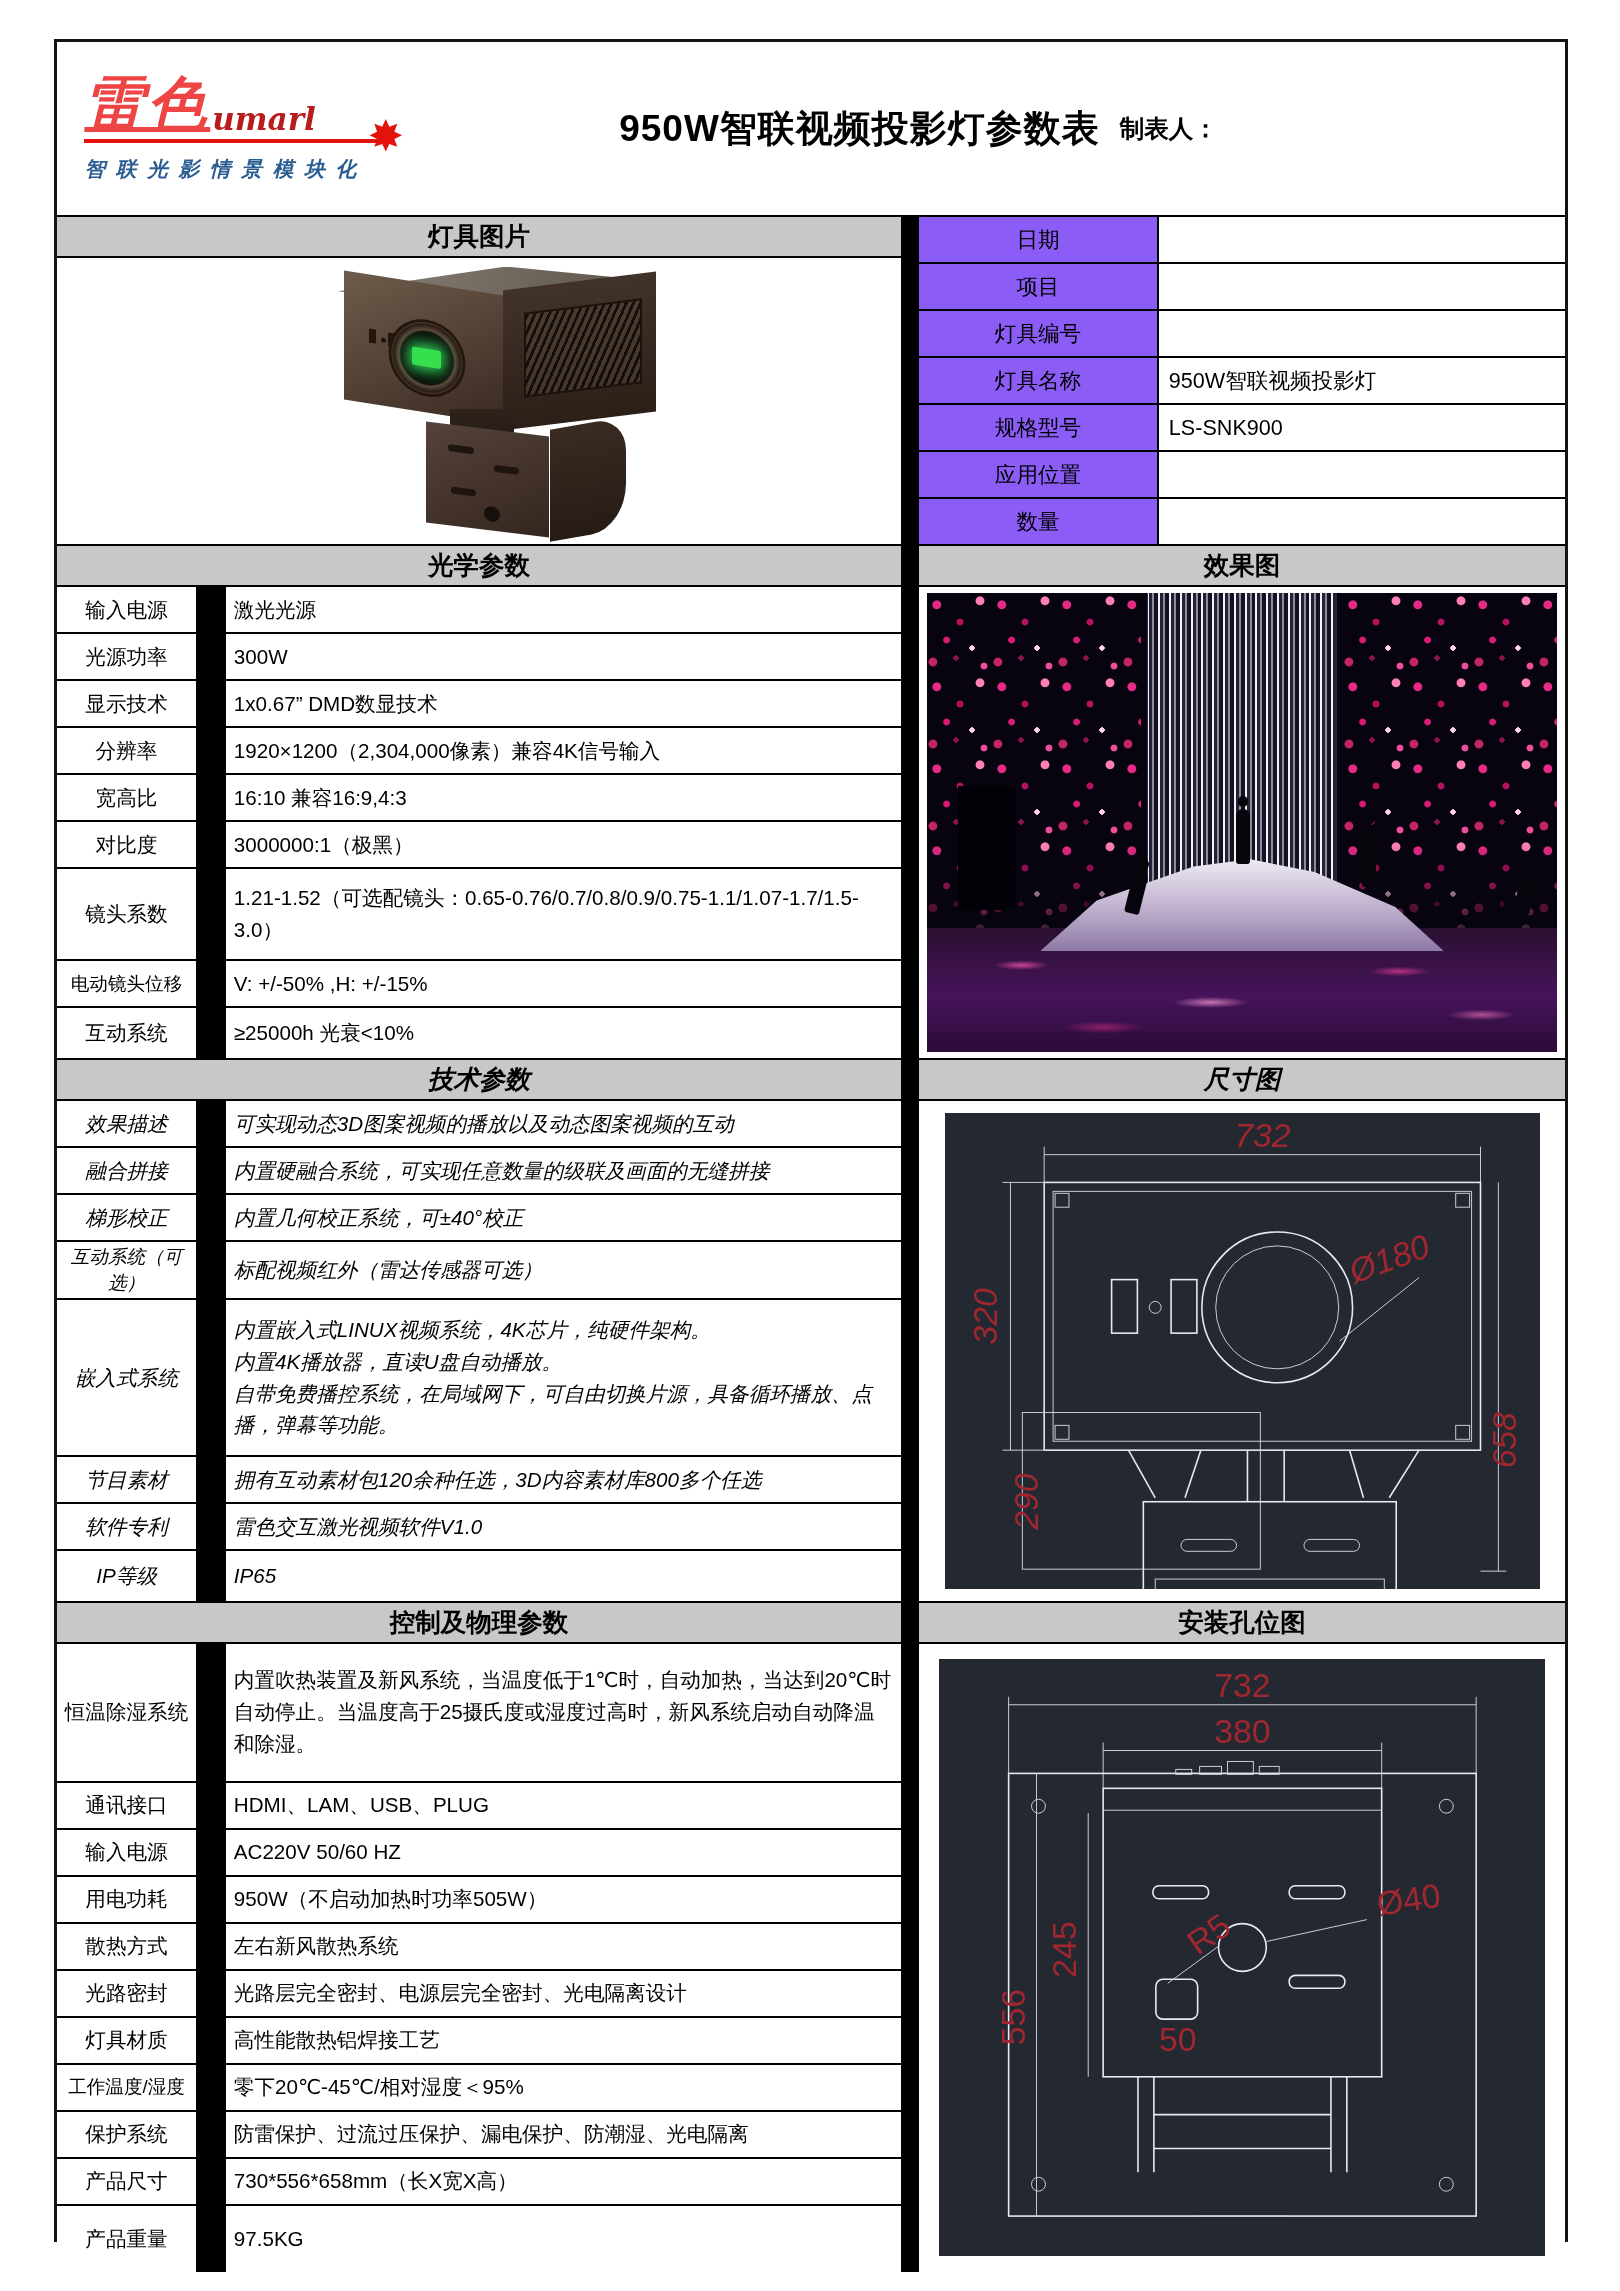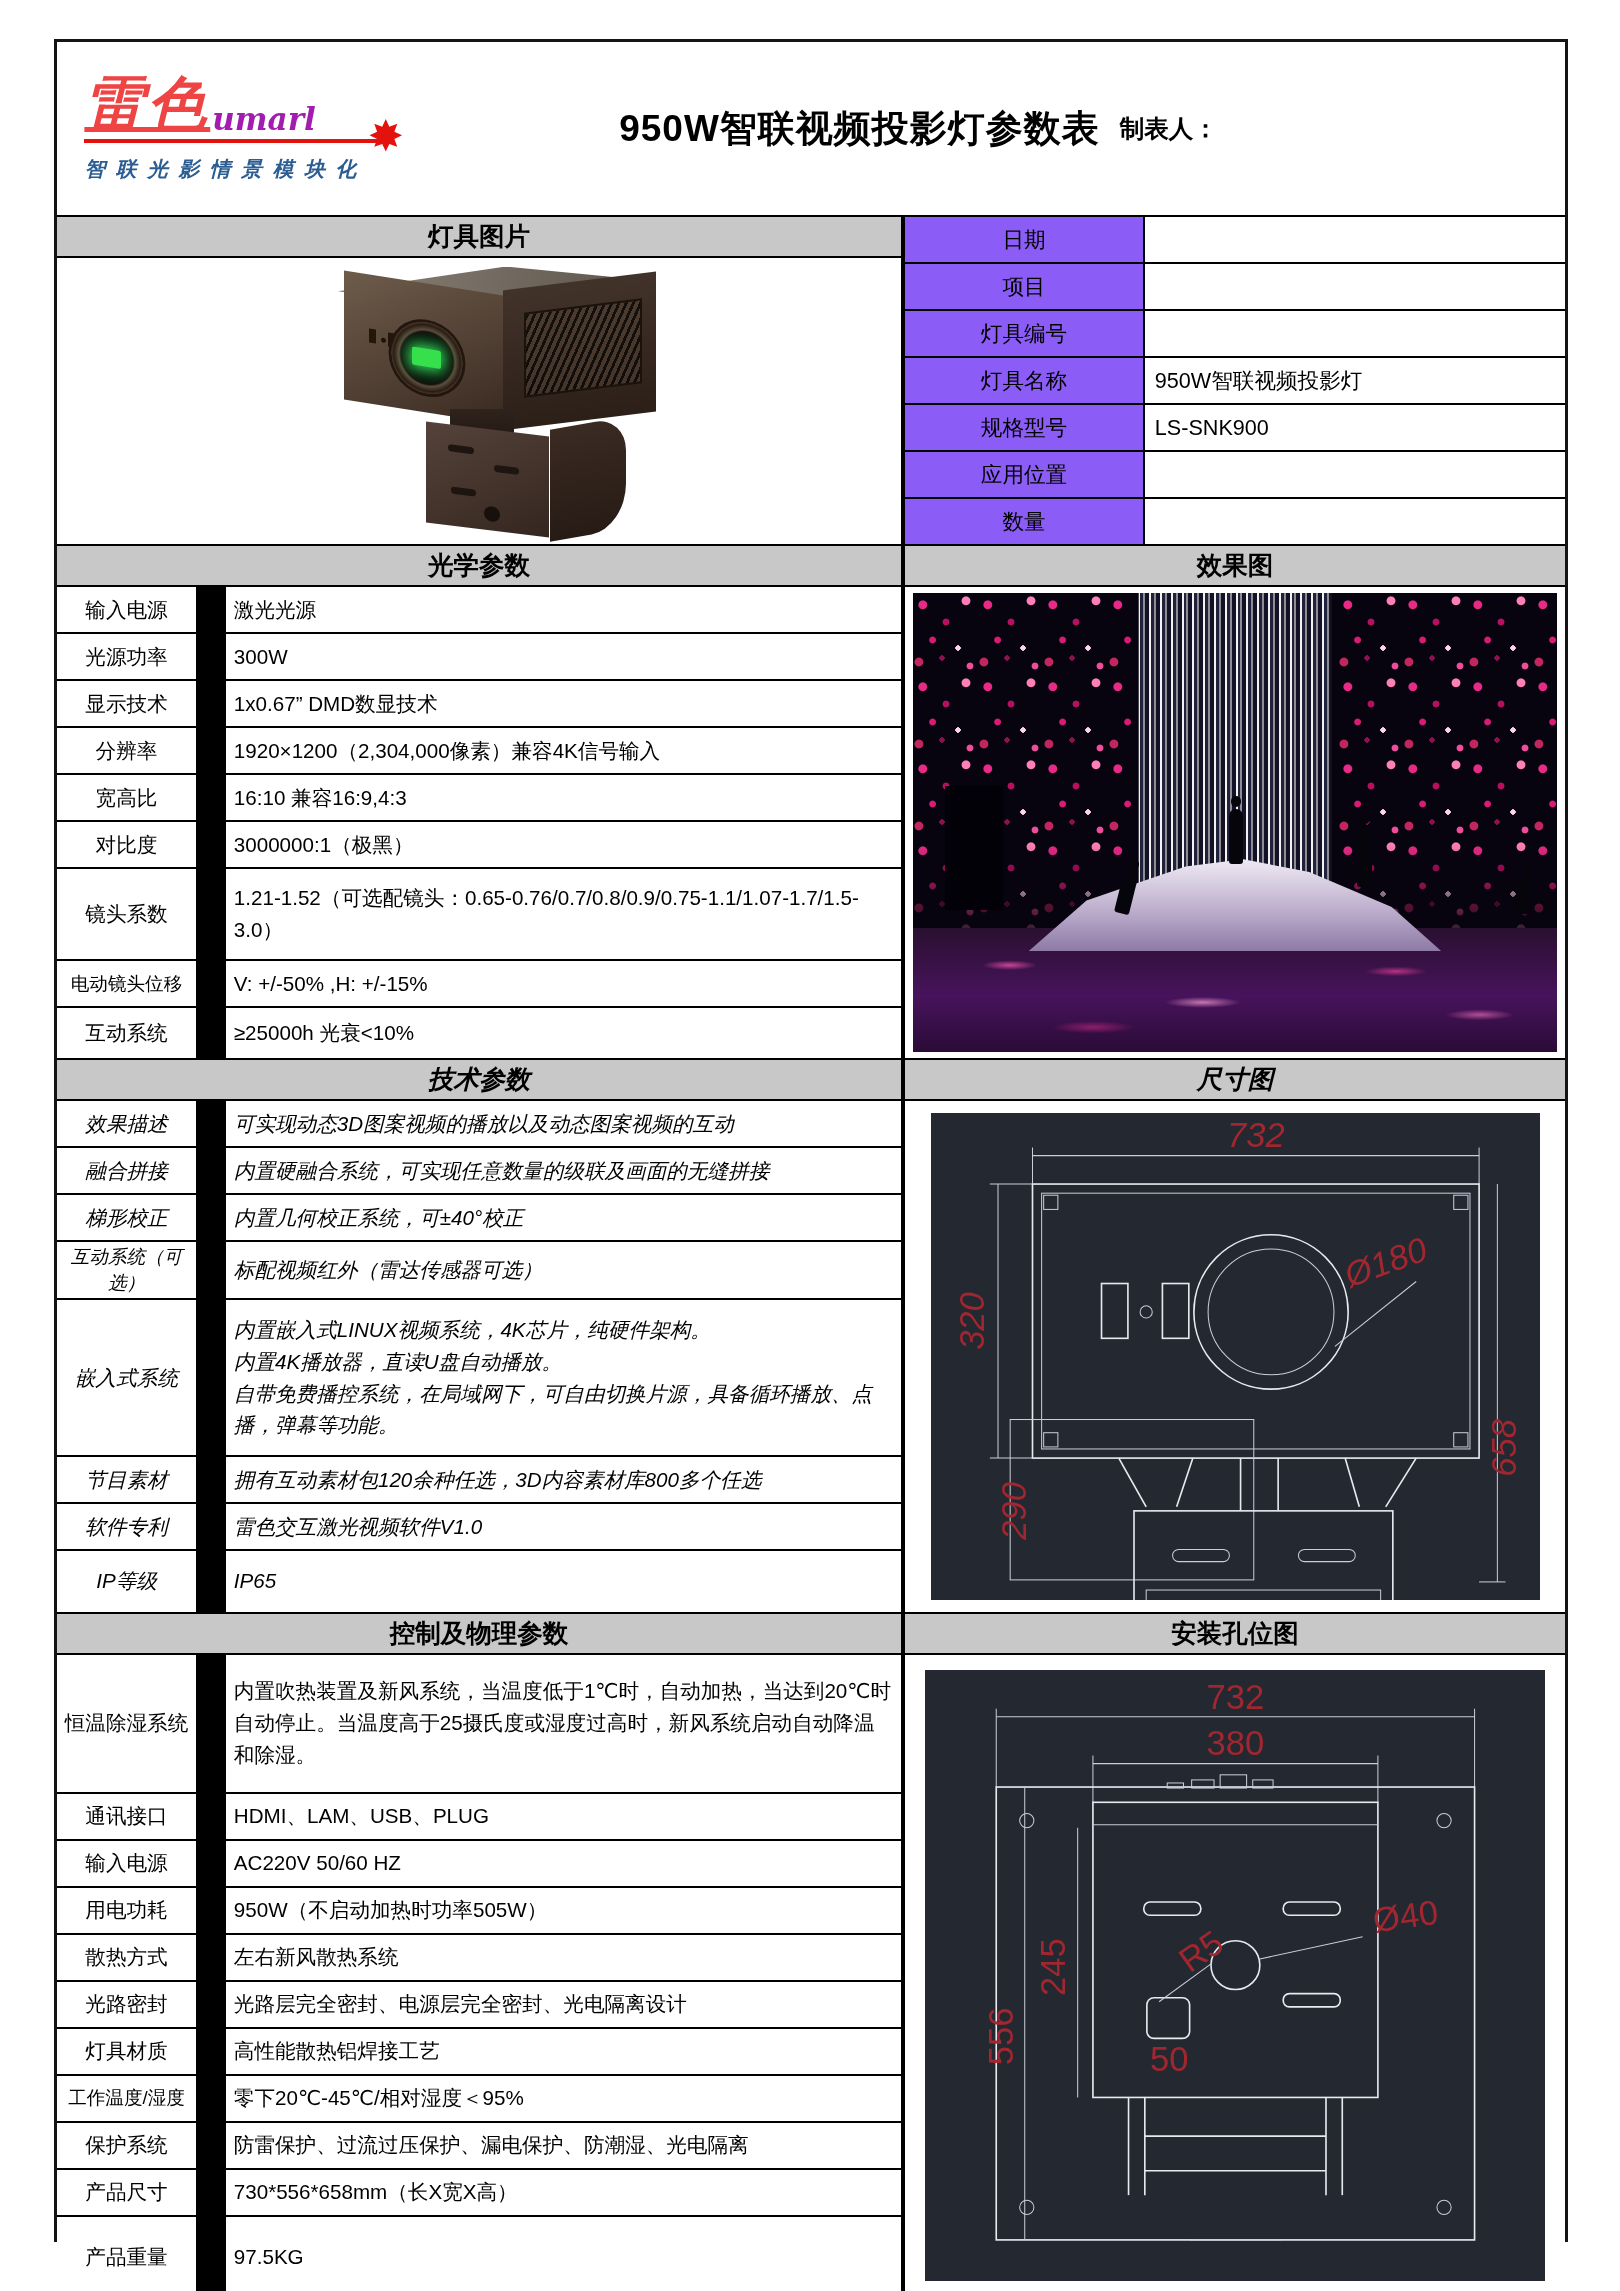--- a/index.html
+++ b/index.html
@@ -5,31 +5,31 @@
   html,body{margin:0;padding:0;background:#fff;}
   body{font-family:"Liberation Sans","DejaVu Sans",sans-serif;color:#000;}
   .page{position:relative;width:1620px;height:2292px;background:#fff;overflow:hidden;}
   .frame{position:absolute;left:54px;top:39px;width:1514px;height:2203px;border:3.9px solid #141414;box-sizing:border-box;background:#fff;display:flex;flex-direction:column;}
 
   
   .masthead{height:173px;display:flex;align-items:center;flex:0 0 auto;}
   .logo-wrap{width:382px;padding-left:27.4px;box-sizing:border-box;}
   .logo-row{position:relative;white-space:nowrap;line-height:1;}
   .logo-cn{font-family:"DejaVu Serif","Liberation Serif",serif;font-style:italic;font-weight:700;font-size:59px;color:#ef4444;letter-spacing:3.9px;text-decoration:underline;}
-  .logo-en{font-family:"DejaVu Serif","Liberation Serif",serif;font-style:italic;font-weight:700;font-size:31px;color:#a21caf;vertical-align:-5.9px;margin-left:2px;}
+  .logo-en{font-family:"DejaVu Serif","Liberation Serif",serif;font-style:italic;font-weight:700;font-size:31px;color:#b91c1c;vertical-align:-5.9px;margin-left:2px;}
   .logo-line{position:relative;margin-top:3.9px;width:294px;height:4.9px;background:#e3120c;}
   .logo-star{position:absolute;right:-25.5px;top:-23.5px;color:#e3120c;font-size:43px;line-height:1;}
   .logo-tagline{margin-top:11.8px;font-style:italic;font-weight:700;font-size:20.6px;color:#2b5d92;letter-spacing:10.8px;white-space:nowrap;}
   .title-wrap{flex:1;display:flex;justify-content:center;align-items:center;gap:20px;padding-right:167px;}
   .doc-title{font-size:37px;font-weight:700;letter-spacing:1px;}
   .doc-preparer{font-size:24.5px;font-weight:700;}
 
   
   .sheet{flex:1;background:#000;border-top:2.9px solid #000;display:flex;flex-direction:column;gap:2px;}
-  .band{display:flex;gap:4px;}
+  .band{display:flex;gap:18px;}
   .colL{width:844px;flex:0 0 844px;display:flex;flex-direction:column;gap:2px;}
   .colR{flex:1;display:flex;flex-direction:column;gap:2px;}
   .cell{background:#fff;box-sizing:border-box;}
   .sechead{flex:0 0 39px;background:#c8c8c8;display:flex;align-items:center;justify-content:center;font-size:25.5px;font-weight:700;}
   .trow{display:flex;gap:2px;flex:0 0 45px;}
   .trow.h2{flex:0 0 90px;}
   .trow.h3{flex:0 0 137px;}
   .trow.h4{flex:0 0 155px;}
   .trow.grow{flex:1 1 45px;}
   .tlabel{background:#fff;width:139px;flex:0 0 139px;display:flex;align-items:center;justify-content:center;text-align:center;font-size:20.6px;padding:2px;box-sizing:border-box;}

